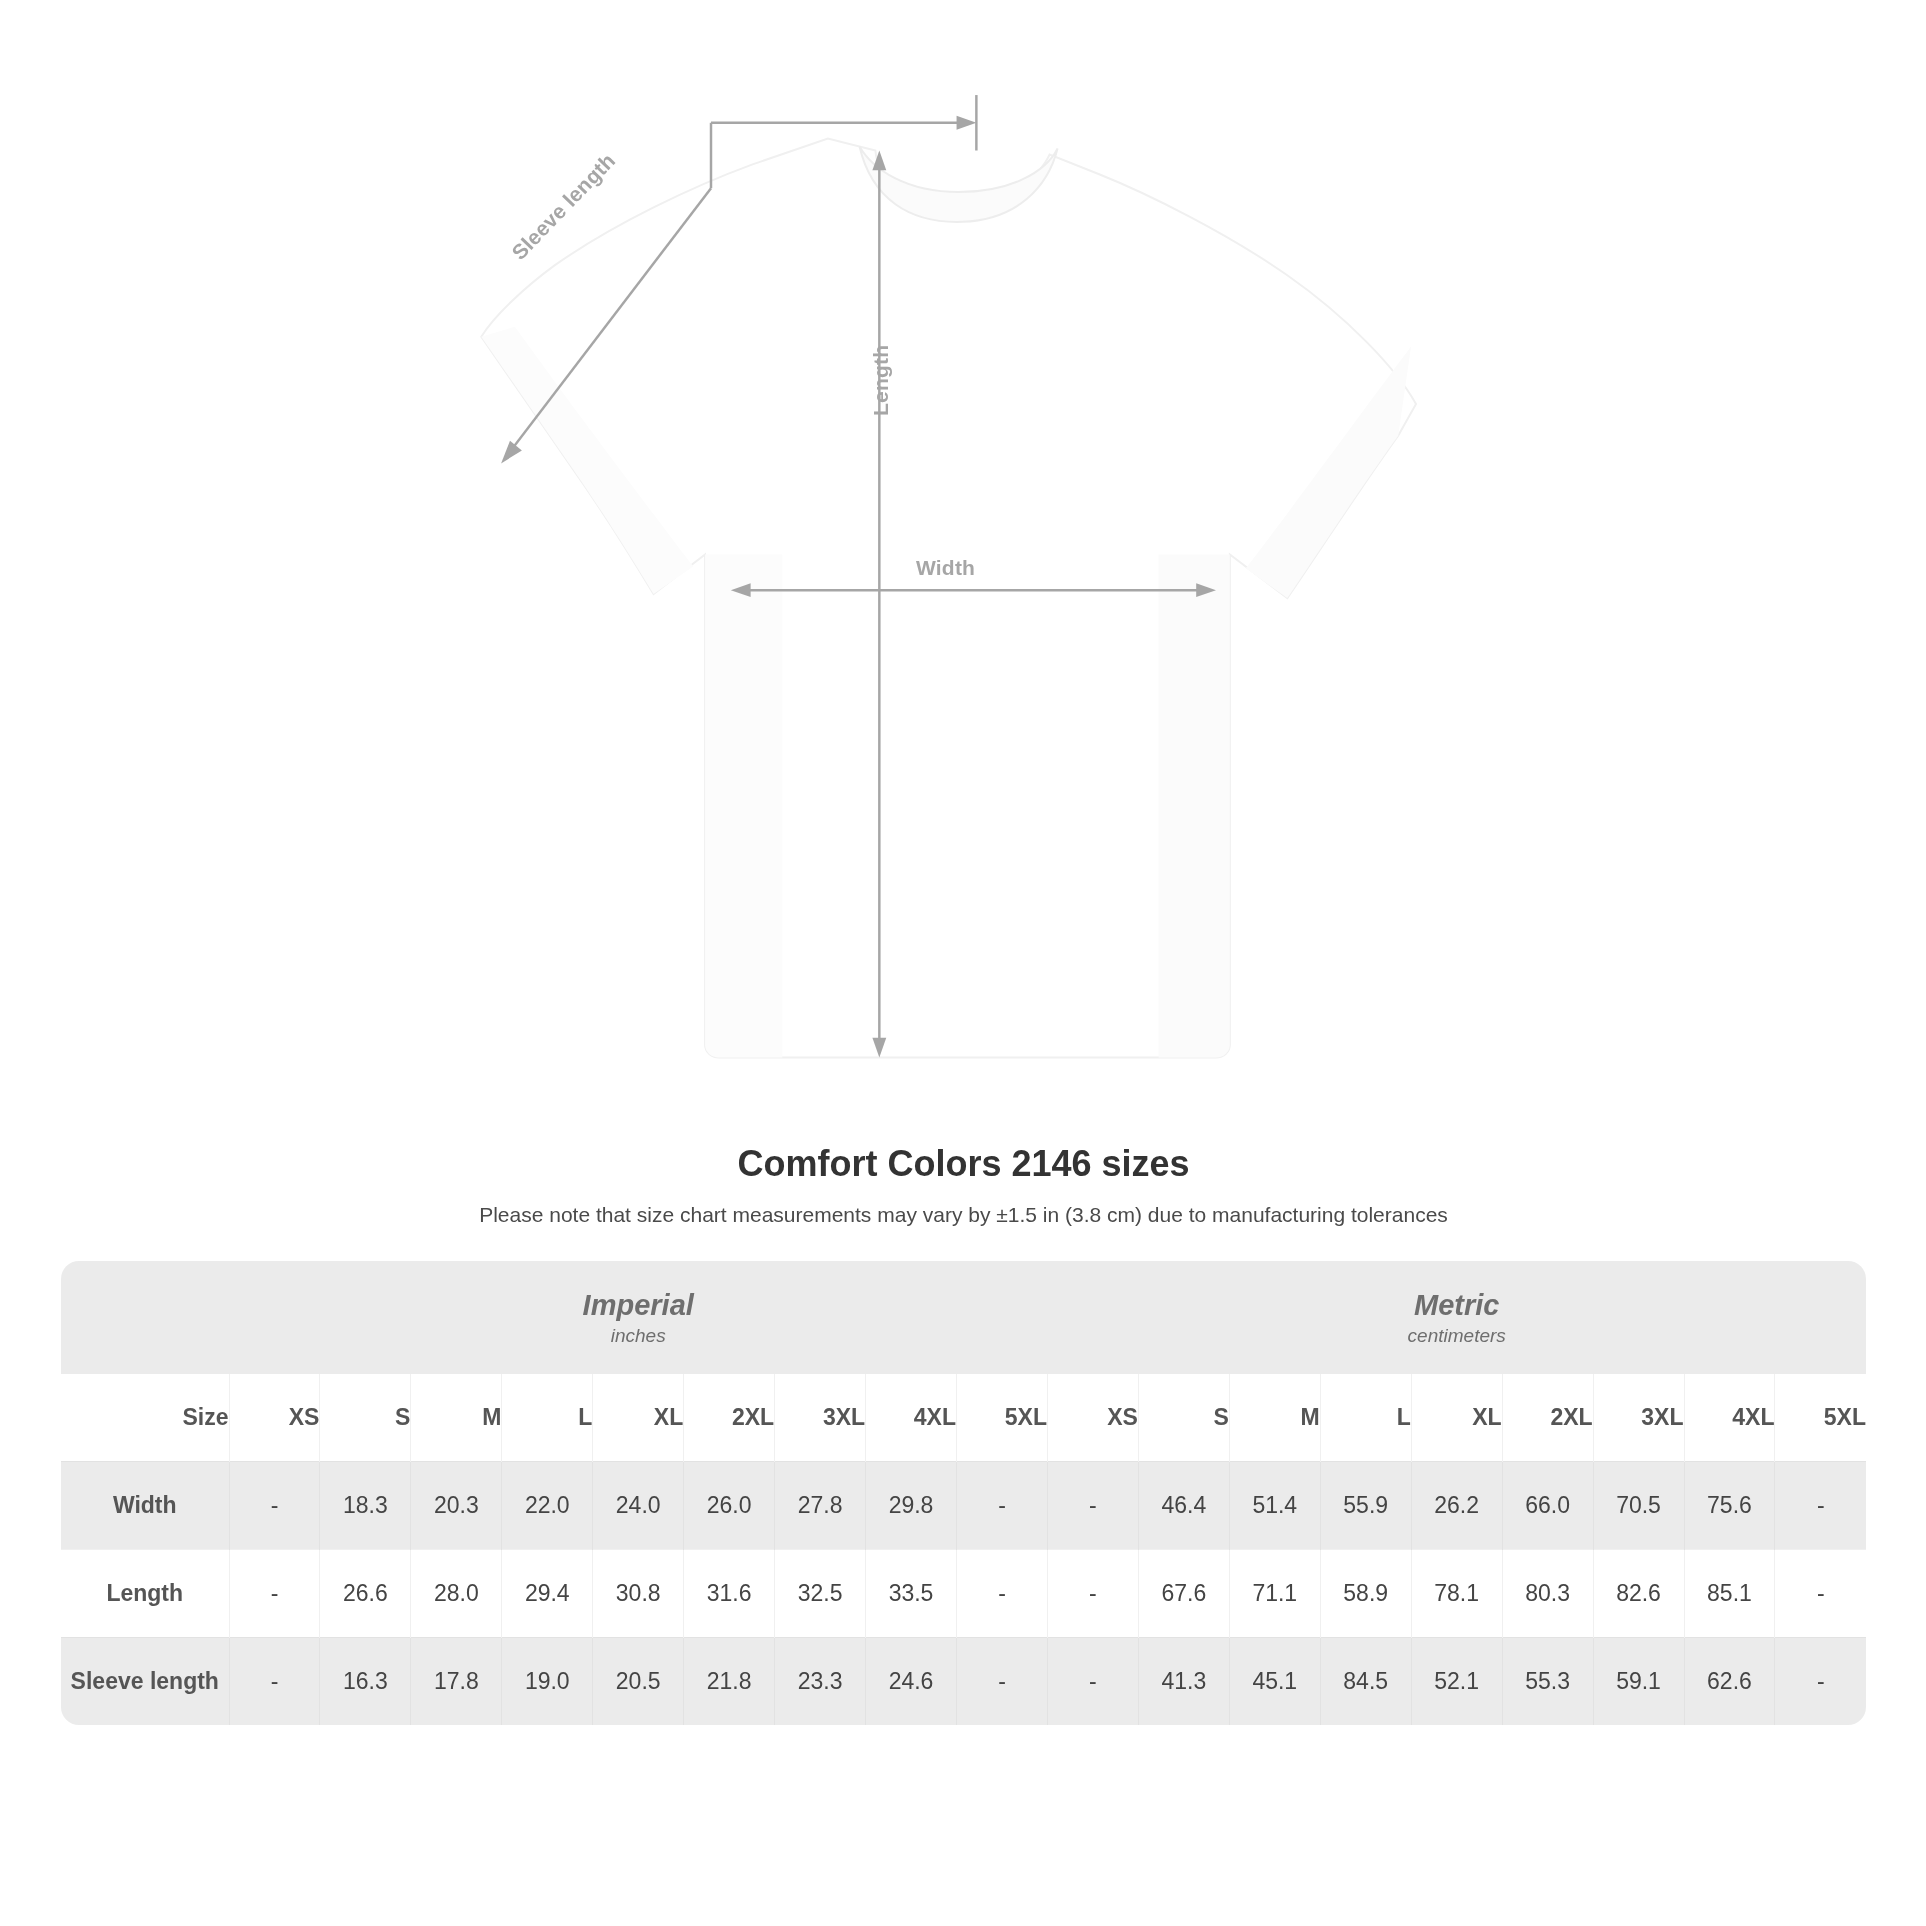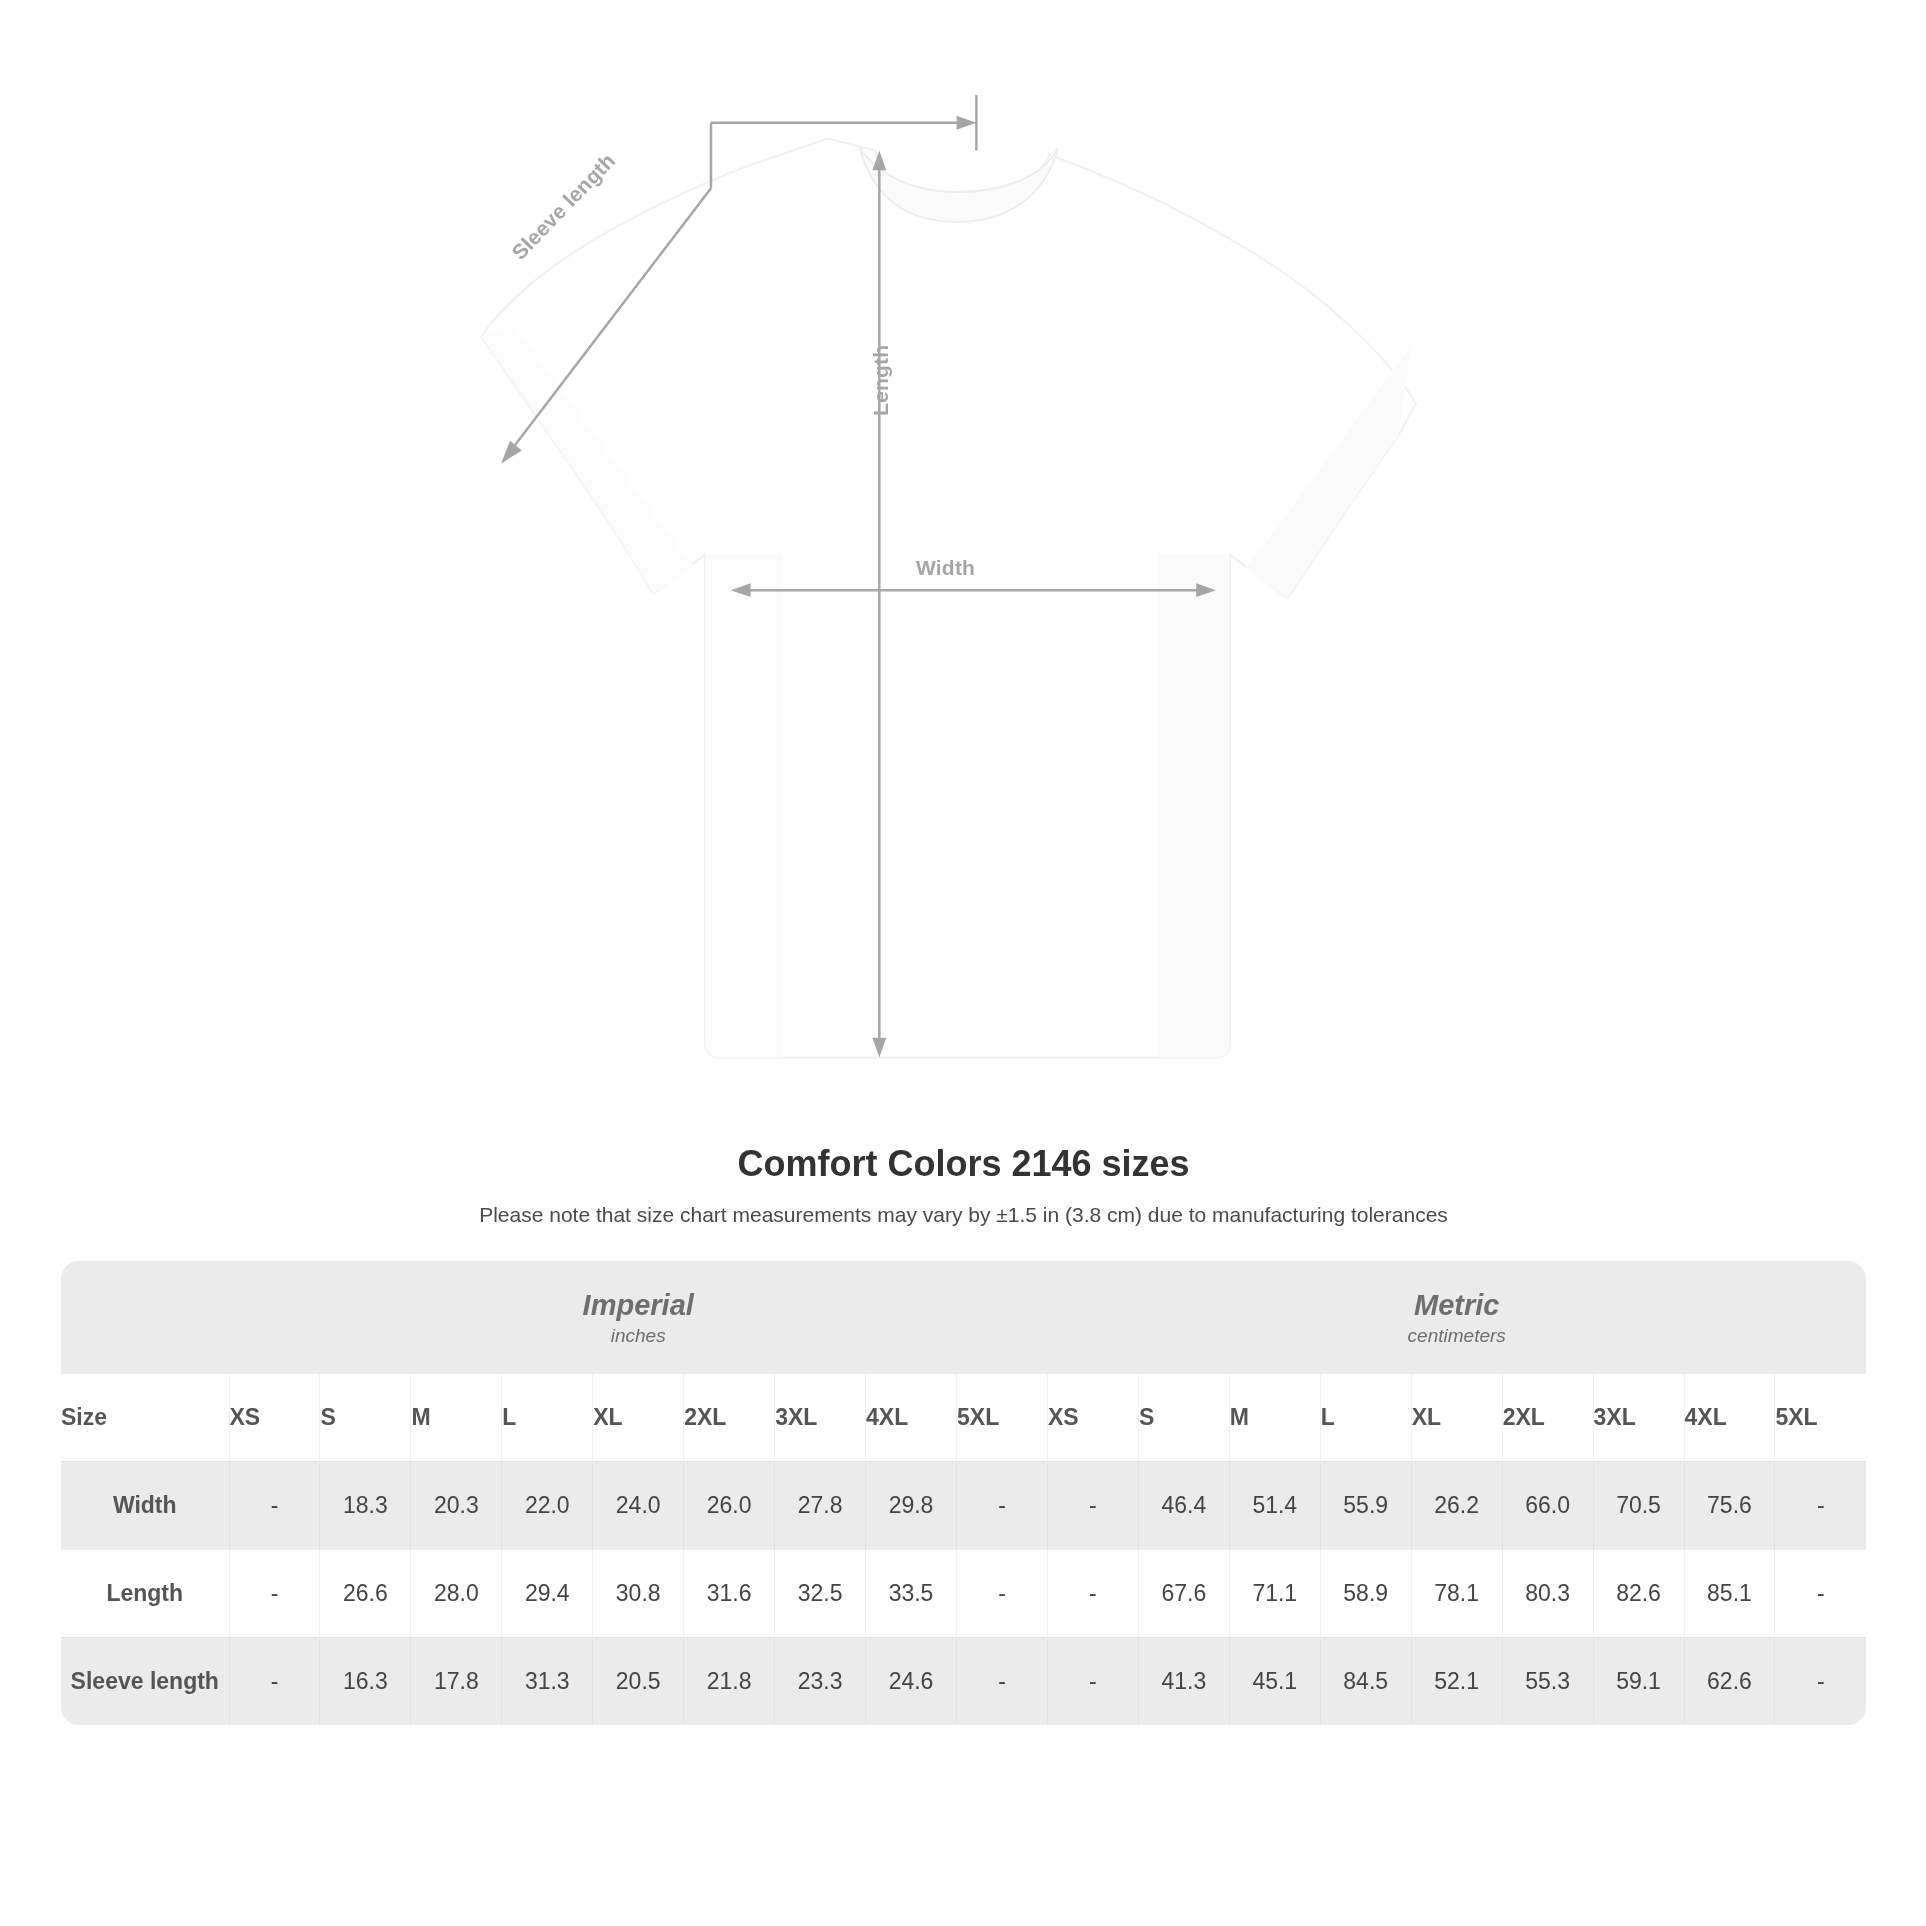--- a/index.html
+++ b/index.html
@@ -87,21 +87,21 @@
     line-height: 1.25;
   }
   .unit-sub {
     font-size: 19px;
     font-style: italic;
     color: #6e6e6e;
     line-height: 1.4;
   }
   .size-row td {
     background: #ffffff;
-    text-align: left;
+    text-align: right;
     font-size: 23px;
     font-weight: bold;
     color: #555555;
     padding: 30px 0;
     border-right: 1px solid #f0f0f0;
   }
   .size-row td:last-child { border-right: none; }
   tbody tr td {
     text-align: center;
     font-size: 23px;
@@ -291,21 +291,21 @@
             <td>80.3</td>
             <td>82.6</td>
             <td>85.1</td>
             <td>-</td>
           </tr>
           <tr class="shade">
             <td class="rowhead">Sleeve length</td>
             <td>-</td>
             <td>16.3</td>
             <td>17.8</td>
-            <td>31.3</td>
+            <td>19.0</td>
             <td>20.5</td>
             <td>21.8</td>
             <td>23.3</td>
             <td>24.6</td>
             <td>-</td>
             <td>-</td>
             <td>41.3</td>
             <td>45.1</td>
             <td>84.5</td>
             <td>52.1</td>

